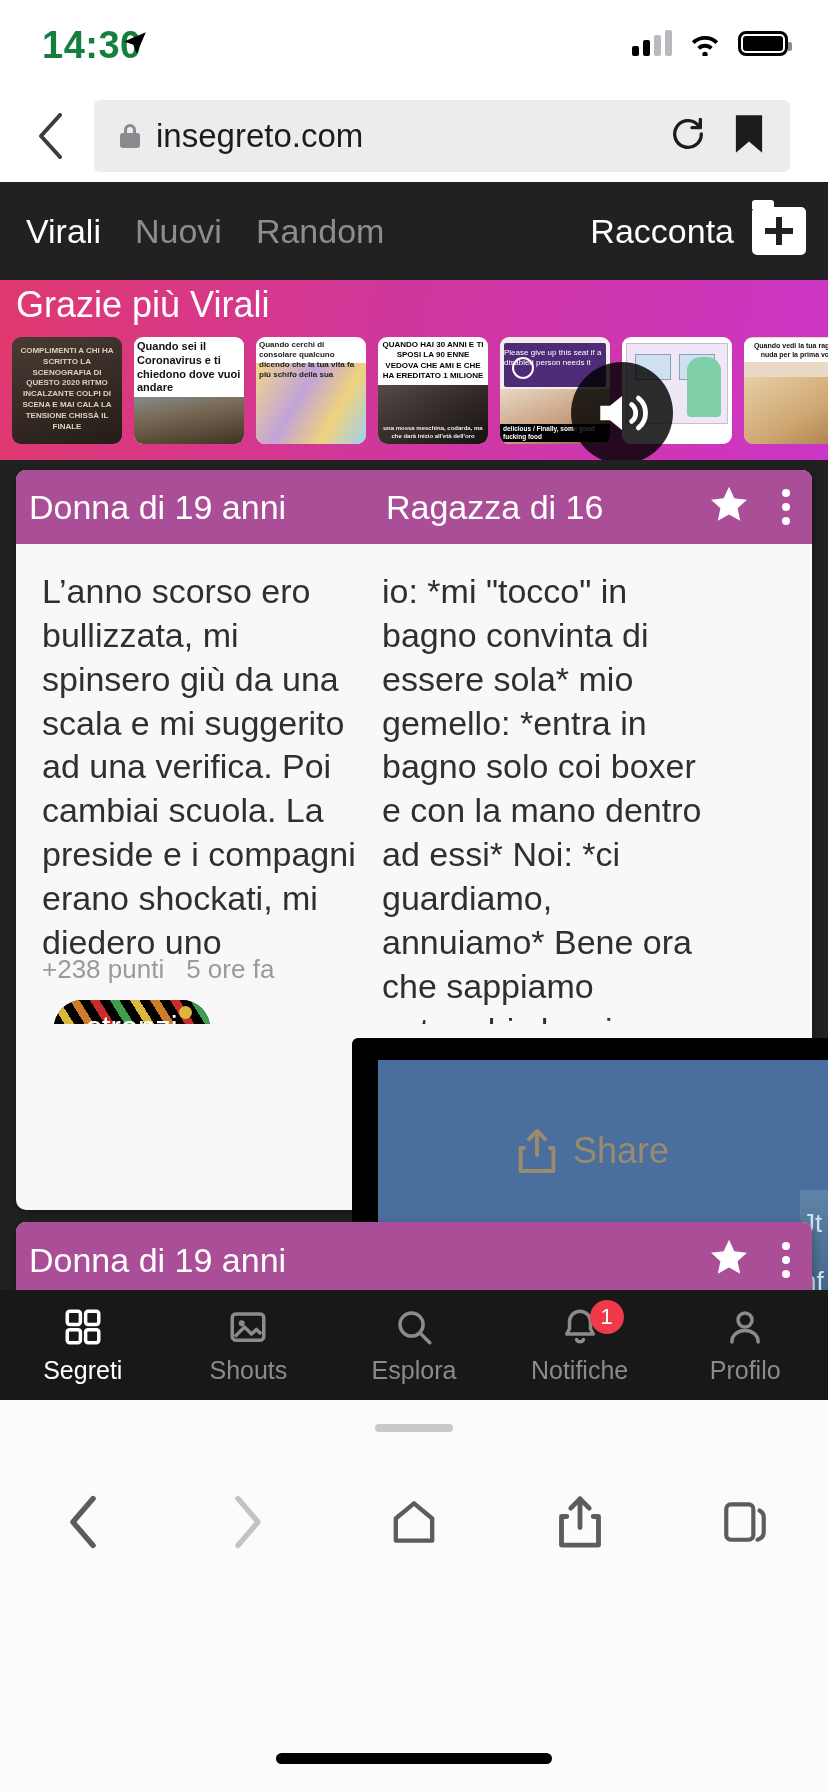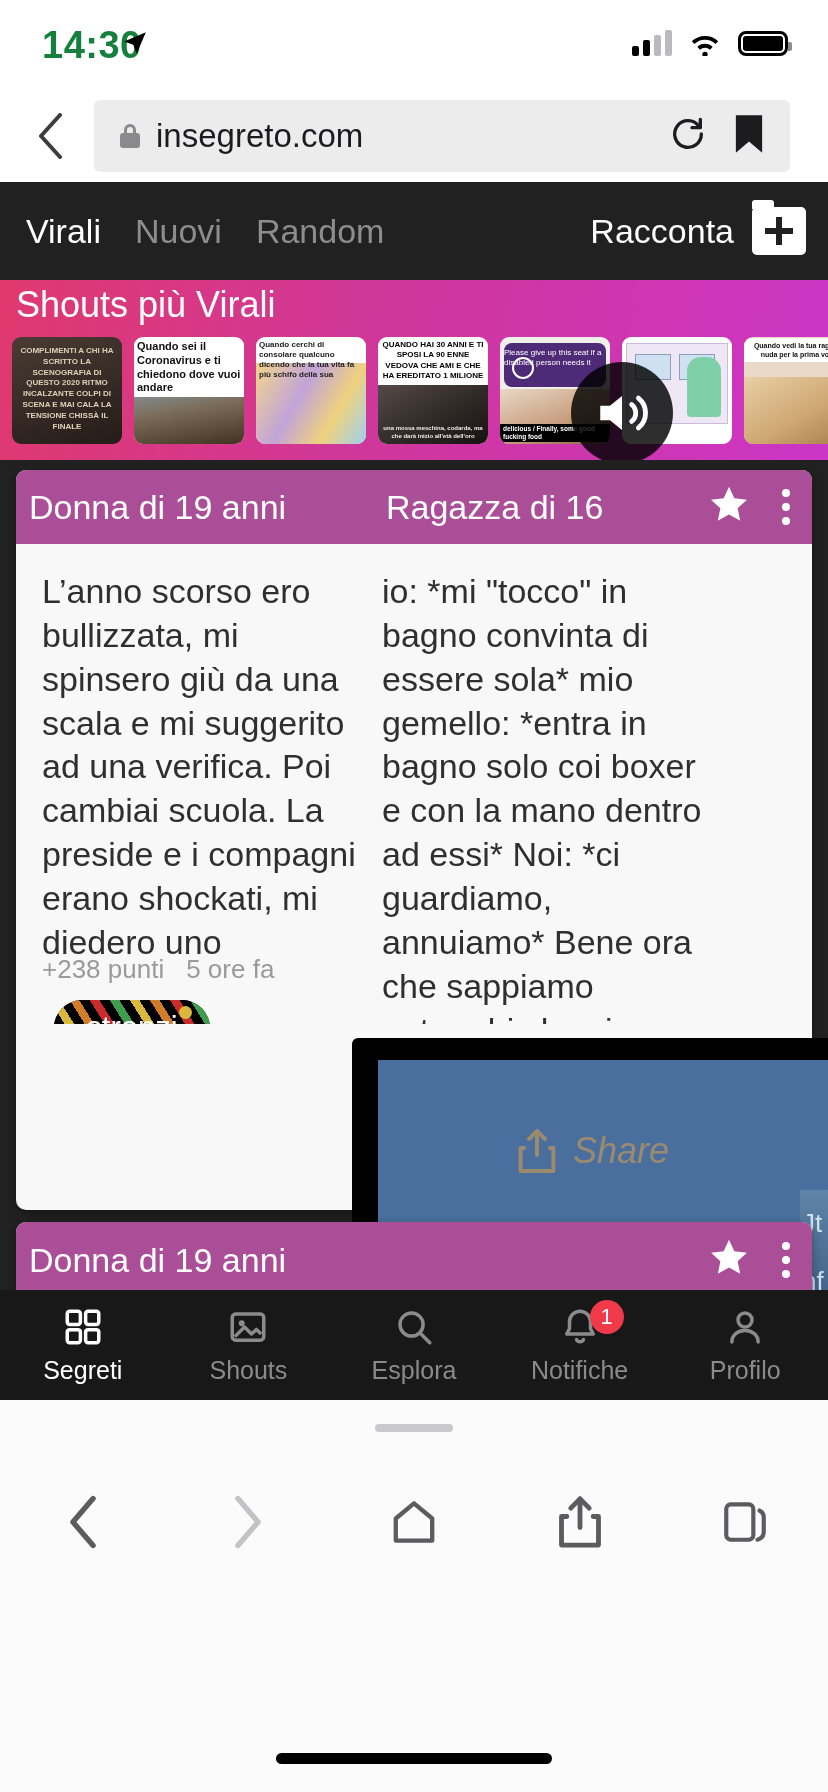--- a/index.html
+++ b/index.html
@@ -84,21 +84,21 @@
   .t3 .art { position:absolute; left:0; top:26px; right:0; bottom:0;
              background:linear-gradient(120deg,#f2d78a 0%,#c2a3d8 40%,#efd27e 70%,#9fd0ee 100%); }
   .t3 .cap.top { color:#222; font-size:8px; text-align:left; padding:2px 3px; }
   .t4 { background:#fff; }
   .t4 .art { position:absolute; left:0; top:48px; right:0; bottom:0;
              background:linear-gradient(150deg,#554a47 0%,#2d2623 60%,#171313 100%); }
   .t4 .cap.top { color:#000; font-size:8px; line-height:1.3; padding:2px 2px; }
   .t4 .cap.bottom { color:#eee; font-size:6px; }
   .t5 { background:#f1efe9; }
   .t5 .sign { position:absolute; left:4px; top:6px; right:4px; height:44px;
-              background:#4e2a77; border-radius:8px; }
+              background:#4e2a77; border-radius:2px; }
   .t5 .sign .txt { position:absolute; right:4px; top:5px; color:#fff; font-size:8px; line-height:1.25; text-align:left; }
   .t5 .wheel { position:absolute; left:8px; top:14px; width:22px; height:22px;
                border:2.5px solid #fff; border-radius:50%; }
   .t5 .art { position:absolute; left:0; top:52px; right:0; bottom:0;
              background:linear-gradient(160deg,#e8d8c6 0%,#c69b7b 60%,#8a6246 100%); }
   .t5 .cap.bottom { background:#000; color:#fff; font-size:6.5px; text-align:left; padding:1px 3px; }
   .t6 { background:#ffffff; }
   .t6 .room { position:absolute; inset:6px 4px 20px 4px; background:#efe6f6; border:1px solid #c9bcd8; }
   .t6 .win { position:absolute; top:10px; left:8px; width:36px; height:26px; background:#cfe0f2; border:1px solid #8b9fb8; }
   .t6 .win2 { position:absolute; top:10px; left:52px; width:36px; height:26px; background:#cfe0f2; border:1px solid #8b9fb8; }
@@ -166,21 +166,21 @@
   
   .share-panel {
     position:absolute; left:352px; top:1038px; width:476px; height:196px;
     background:#000; border-top-left-radius:6px; overflow:hidden;
   }
   .share-inner {
     position:absolute; left:26px; top:22px; right:0; bottom:0;
     background:#4a6f9e; display:flex; align-items:center; justify-content:center;
   }
   .share-label { display:flex; align-items:center; gap:16px; transform:translate(-10px,4px); }
-  .share-text { font-size:36px; color:#9a8b6e;font-style:italic; }
+  .share-text { font-size:36px; color:#9a8b6e; }
 
   
   .side-strip {
     position:absolute; left:800px; top:1190px; width:28px; height:130px;
     background:linear-gradient(180deg,#5f84a8,#3c5c7f);
   }
   .side-strip .g1 { position:absolute; left:2px; top:18px; color:#cfe0ef; font-size:26px; }
   .side-strip .g2 { position:absolute; left:2px; top:76px; color:#cfe0ef; font-size:26px; }
 
   
@@ -278,21 +278,21 @@
       <span class="racconta-label">Racconta</span>
       <span class="plus-box">
           <i class="p-h"></i>
           <i class="p-v"></i>
         </span>
     </div>
   </div>
 
   <div class="shouts">
 
-    <div class="shouts-title">Shouts più Virali</div>
+    <div class="shouts-title">Grazie più Virali</div>
     <div class="shouts-strip">
       <div class="thumb t1">
         <div class="cap top">COMPLIMENTI A CHI HA SCRITTO LA SCENOGRAFIA DI QUESTO 2020 RITMO INCALZANTE COLPI DI SCENA E MAI CALA LA TENSIONE CHISSÀ IL FINALE</div>
       </div>
       <div class="thumb t2">
         <div class="art"></div>
         <div class="cap top">Quando sei il Coronavirus e ti chiedono dove vuoi andare</div>
       </div>
       <div class="thumb t3">
         <div class="art"></div>

